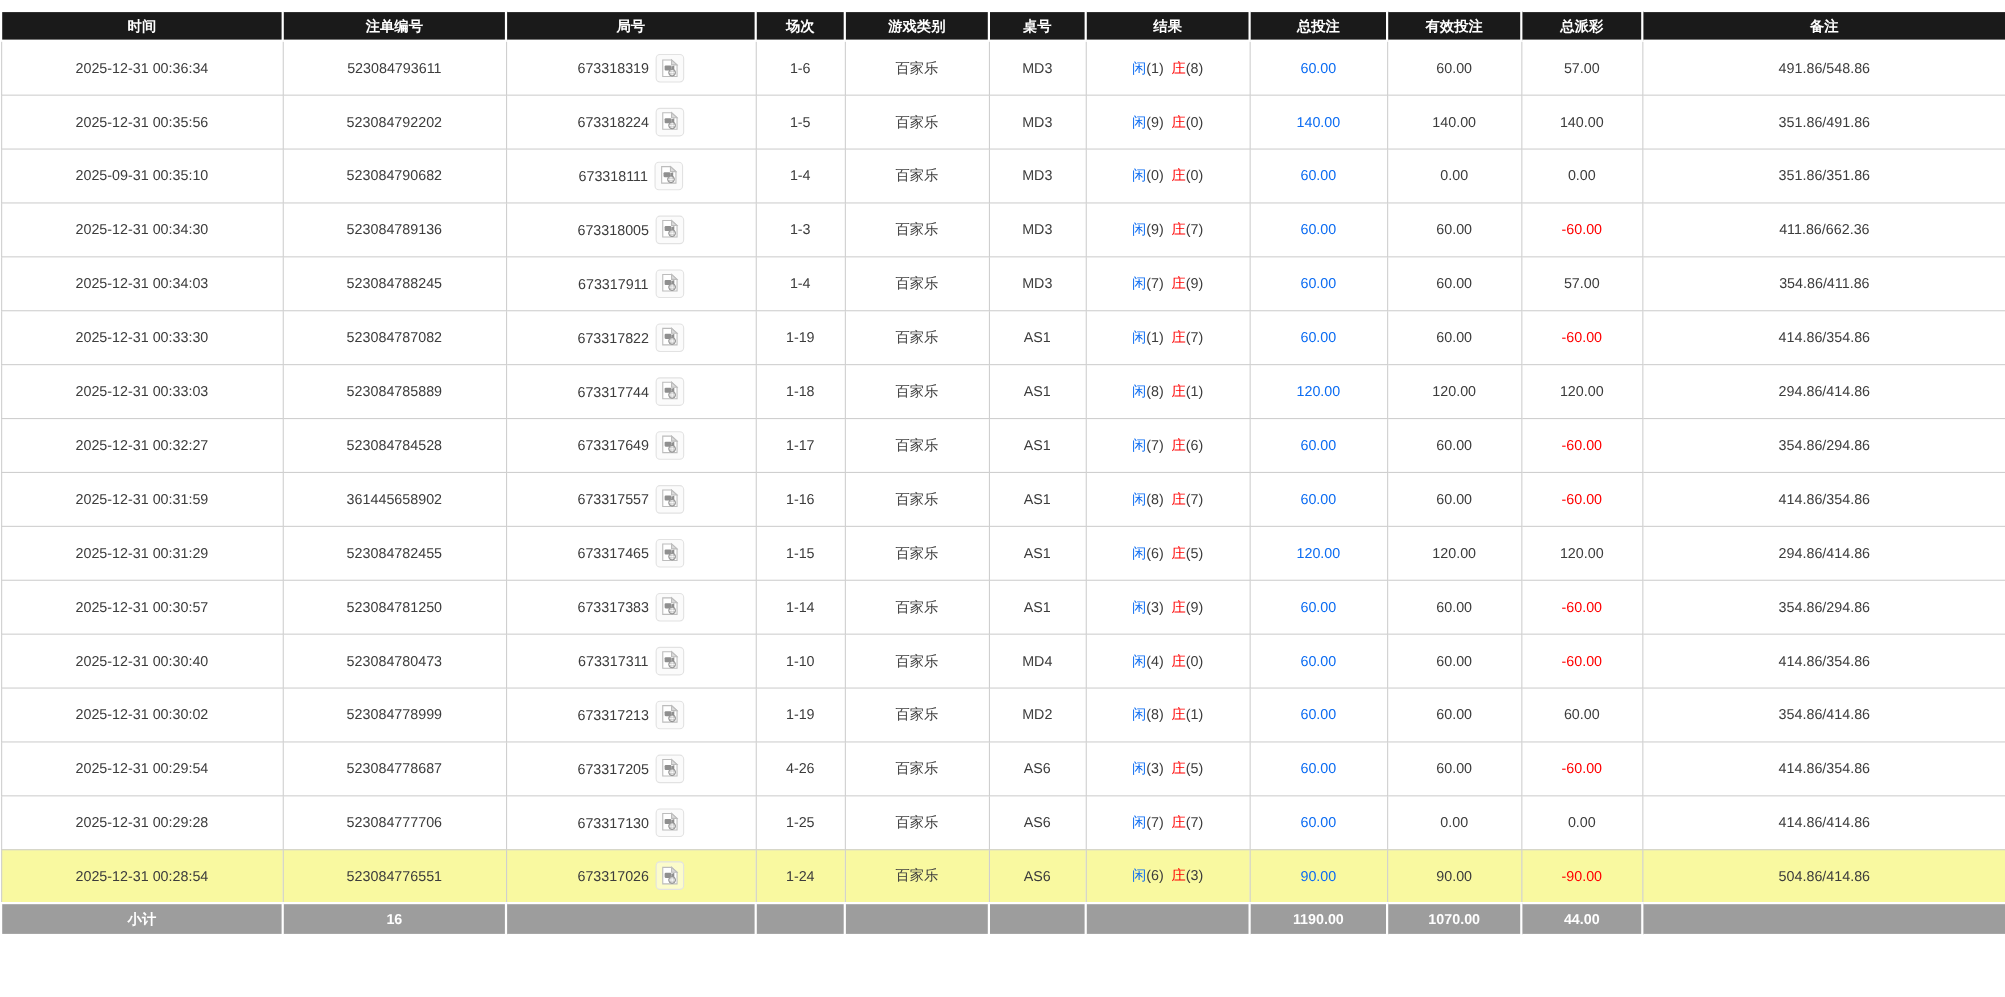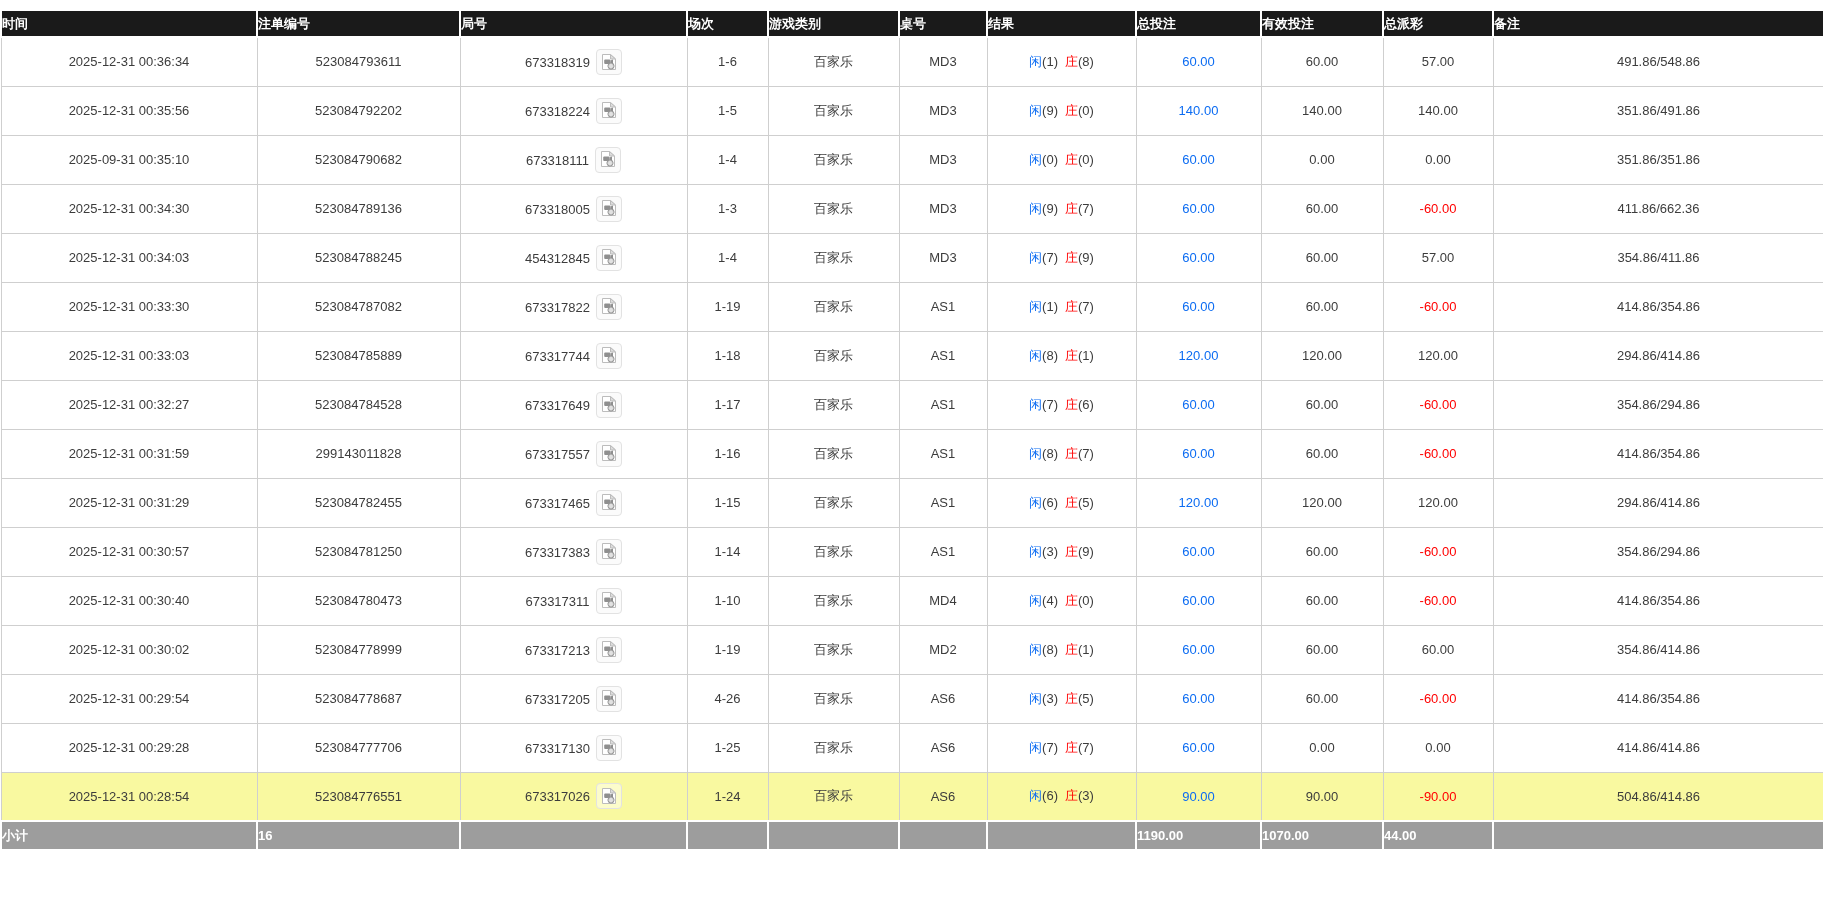--- a/index.html
+++ b/index.html
@@ -18,21 +18,21 @@
     font-family:"Liberation Sans","DejaVu Sans",sans-serif;
     color:var(--text-color);
   }
   .wrap{padding-top:9px;}
   table{
     width:1823px;border-collapse:collapse;table-layout:fixed;
     font-size:13px;
   }
   thead th{
     background:var(--header-bg);color:#ffffff;font-weight:bold;
-    height:27px;border:2px solid #ffffff;text-align:left;
+    height:27px;border:2px solid #ffffff;text-align:center;
     font-size:13px;padding:0;margin-left:36px;
   }
   tbody td{
     border:1px solid var(--border-gray);
     height:49px;text-align:center;padding:0 2px;
     background:#ffffff;color:var(--text-color);
   }
   tbody tr.highlight td{background:var(--highlight-yellow);}
   tbody td.blue{color:var(--accent-blue);}
   tbody td.neg{color:var(--accent-red);text-align:center;}
@@ -42,21 +42,21 @@
   .vbtn{
     display:inline-block;vertical-align:middle;margin-left:6px;
     width:26px;height:26px;padding:2px 0 0 0;
     background:#fbfbfb;border:1px solid #e2e2e2;border-radius:4px;
     cursor:pointer;line-height:1;
   }
   tr.highlight .vbtn{background:rgba(255,255,255,0.45);}
   .roundno{vertical-align:middle;}
   tfoot td{
     background:var(--footer-bg);color:#ffffff;font-weight:bold;
-    height:29px;border:2px solid #ffffff;text-align:left;padding:0;
+    height:29px;border:2px solid #ffffff;text-align:center;padding:0;
     font-size:13px;
   }
 </style>
 </head>
 <body>
 
 <div class="wrap">
 <table>
   <colgroup>
     <col style="width:256px">
@@ -196,21 +196,21 @@
     </td>
     <td class="blue">60.00</td>
     <td>60.00</td>
     <td class="neg">-60.00</td>
     <td>411.86/662.36</td>
   </tr>
         <tr>
     <td>2025-12-31 00:34:03</td>
     <td>523084788245</td>
     <td>
-      <span class="roundno">454312845</span><button class="vbtn"><svg width="16" height="18" viewBox="0 0 16 18">
+      <span class="roundno">673317911</span><button class="vbtn"><svg width="16" height="18" viewBox="0 0 16 18">
                 <path d="M1.5 1.5 h8 l5 4.5 v10.5 h-13 z" fill="#ffffff" stroke="#bcbcbc" stroke-width="1"></path>
                 <path d="M9.5 1.5 l5 4.5 h-5 z" fill="#dcdcdc" stroke="#bcbcbc" stroke-width="1"></path>
                 <rect x="3.2" y="6.5" width="6.2" height="4.6" rx="1" fill="#8f8f8f"></rect>
                 <path d="M9.4 7.5 l2.6 -1 v4.6 l-2.6 -1 z" fill="#8f8f8f"></path>
                 <circle cx="10" cy="13" r="3.1" fill="#c9c9c9" stroke="#8f8f8f" stroke-width="0.9"></circle>
                 <circle cx="10" cy="13" r="0.8" fill="#ffffff"></circle>
                 <circle cx="10" cy="11.3" r="0.6" fill="#ffffff"></circle>
                 <circle cx="10" cy="14.7" r="0.6" fill="#ffffff"></circle>
                 <circle cx="8.3" cy="13" r="0.6" fill="#ffffff"></circle>
                 <circle cx="11.7" cy="13" r="0.6" fill="#ffffff"></circle>
@@ -306,21 +306,21 @@
     <td>
       <span class="player">闲</span><span class="pts">(7)</span><span class="banker">庄</span><span class="pts">(6)</span>
     </td>
     <td class="blue">60.00</td>
     <td>60.00</td>
     <td class="neg">-60.00</td>
     <td>354.86/294.86</td>
   </tr>
         <tr>
     <td>2025-12-31 00:31:59</td>
-    <td>299143011828</td>
+    <td>361445658902</td>
     <td>
       <span class="roundno">673317557</span><button class="vbtn"><svg width="16" height="18" viewBox="0 0 16 18">
                 <path d="M1.5 1.5 h8 l5 4.5 v10.5 h-13 z" fill="#ffffff" stroke="#bcbcbc" stroke-width="1"></path>
                 <path d="M9.5 1.5 l5 4.5 h-5 z" fill="#dcdcdc" stroke="#bcbcbc" stroke-width="1"></path>
                 <rect x="3.2" y="6.5" width="6.2" height="4.6" rx="1" fill="#8f8f8f"></rect>
                 <path d="M9.4 7.5 l2.6 -1 v4.6 l-2.6 -1 z" fill="#8f8f8f"></path>
                 <circle cx="10" cy="13" r="3.1" fill="#c9c9c9" stroke="#8f8f8f" stroke-width="0.9"></circle>
                 <circle cx="10" cy="13" r="0.8" fill="#ffffff"></circle>
                 <circle cx="10" cy="11.3" r="0.6" fill="#ffffff"></circle>
                 <circle cx="10" cy="14.7" r="0.6" fill="#ffffff"></circle>

